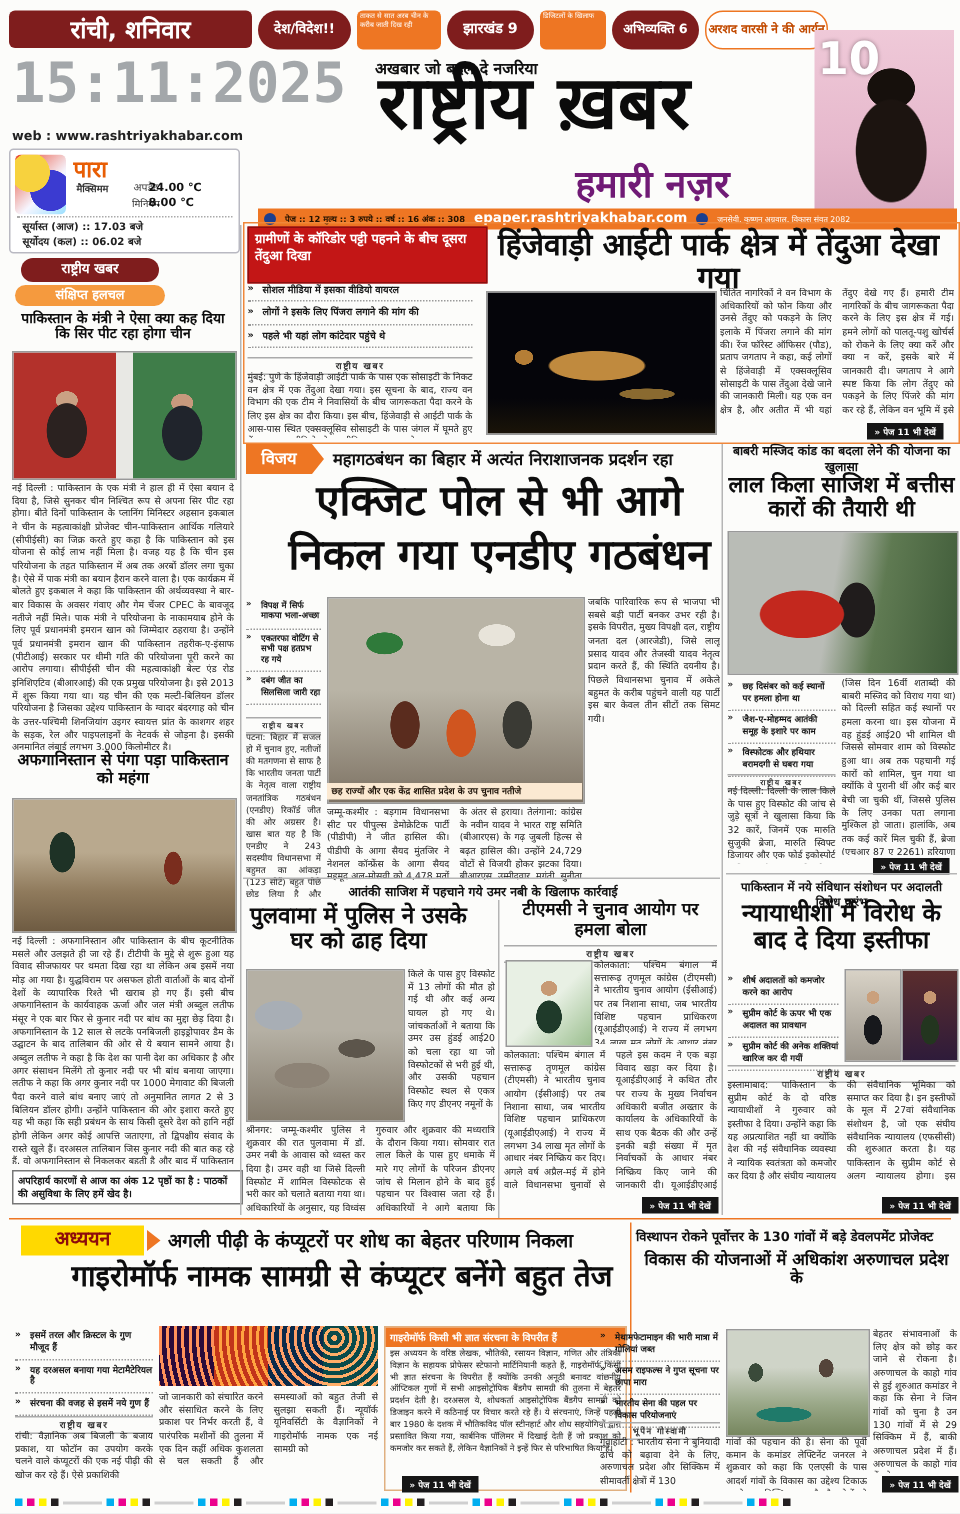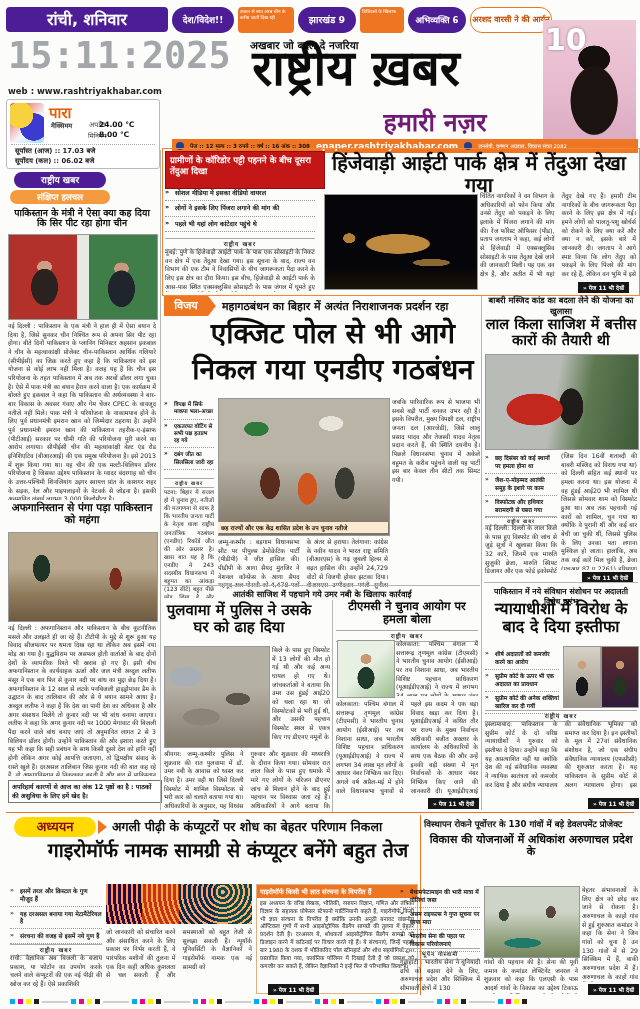--- a/index.html
+++ b/index.html
@@ -1,20 +1,20 @@
 <!DOCTYPE html>
 <html><head>
 <meta charset="utf-8">
 <style>
   html,body{margin:0;padding:0;background:#e9e9e9;}
   .page{position:relative;width:640px;height:1009px;background:#fcfcfa;overflow:hidden;
         font-family:"DejaVu Sans",sans-serif;color:#151515;}
   .abs{position:absolute;}
   .orange{background:#ee7623;}
-  .pill{background:#4c1d95;color:#fff;font-weight:bold;border-radius:11px;text-align:center;}
+  .pill{background:#7f1d1d;color:#fff;font-weight:bold;border-radius:11px;text-align:center;}
   .bodytxt{font-size:6.2px;line-height:1.4;text-align:justify;color:#222;overflow:hidden;}
   .cols2{column-count:2;column-gap:7px;}
   .bullets .b{font-size:6.4px;font-weight:bold;line-height:1.3;padding:3px 0 3px 10px;
        border-bottom:1px dotted #9a9a9a;position:relative;}
   .bullets .b:before{content:"\00BB";position:absolute;left:0;top:2px;color:#111;font-weight:bold;}
   .seclabel{font-size:6px;font-weight:bold;text-align:center;color:#333;
        border-top:1px solid #aaa;border-bottom:1px solid #aaa;padding:1px 0;letter-spacing:1px;}
   .headline{font-weight:bold;color:#0d0d0d;line-height:1.12;}
   .kicker{font-weight:bold;color:#111;}
   .badge{background:#161616;color:#fff;font-size:5.8px;font-weight:bold;padding:1.5px 5px;white-space:nowrap;}
@@ -224,21 +224,21 @@
   <div class="abs photo" style="left:601px;top:646px;width:36px;height:60px;background:
        radial-gradient(ellipse 10px 16px at 50% 66%,#23351f 0 60%,transparent 62%),
        radial-gradient(ellipse 7px 7px at 50% 30%,#c69872 0 60%,transparent 62%),
        linear-gradient(180deg,#5b2d2d,#2e1b3a);"></div>
   <div class="abs seclabel" style="left:485px;top:710px;width:152px;">राष्ट्रीय खबर</div>
   <div class="abs bodytxt cols2" style="left:485px;top:720px;width:152px;height:78px;">इस्लामाबाद: पाकिस्तान के सुप्रीम कोर्ट के दो वरिष्ठ न्यायाधीशों ने गुरुवार को इस्तीफा दे दिया। उन्होंने कहा कि यह अप्रत्याशित नहीं था क्योंकि देश की नई संवैधानिक व्यवस्था ने न्यायिक स्वतंत्रता को कमजोर कर दिया है और संघीय न्यायालय की संवैधानिक भूमिका को समाप्त कर दिया है। इन इस्तीफों के मूल में 27वां संवैधानिक संशोधन है, जो एक संघीय संवैधानिक न्यायालय (एफसीसी) की शुरुआत करता है। यह पाकिस्तान के सुप्रीम कोर्ट से अलग न्यायालय होगा। इस न्यायालय को संविधान से जुड़े संवैधानिक विवादों और मौलिक अधिकारों के प्रवर्तन से संबंधित मामलों में मूल क्षेत्राधिकार प्राप्त होगा। पाकिस्तान के सुप्रीम कोर्ट या उसकी संवैधानिक पीठों में लंबित सभी याचिकाएं या अपीलें जो ऐसे मामलों से संबंधित हैं, उन्हें एफसीसी में स्थानांतरित कर दिया जाएगा। 27वें संशोधन में पाकिस्तान के सुप्रीम कोर्ट की</div>
   <div class="abs badge" style="left:588px;top:798px;">» पेज 11 भी देखें</div>
 
   <div class="abs hline" style="left:6px;top:812px;width:628px;border-color:#ee7623;"></div>
 
-  <div class="abs" style="left:14px;top:817px;width:82px;height:20px;background:#ffd900;color:#8d0b0b;font-size:13px;font-weight:bold;text-align:center;line-height:20px;border-radius:10px;">अध्ययन</div>
+  <div class="abs" style="left:14px;top:817px;width:82px;height:20px;background:#ffd900;color:#8d0b0b;font-size:13px;font-weight:bold;text-align:center;line-height:20px;">अध्ययन</div>
   <div class="abs" style="left:98px;top:820px;width:0;height:0;border-top:7px solid transparent;border-bottom:7px solid transparent;border-left:9px solid #ee7623;"></div>
   <div class="abs kicker" style="left:112px;top:818px;width:336px;font-size:12.5px;">अगली पीढ़ी के कंप्यूटरों पर शोध का बेहतर परिणाम निकला</div>
 
   <div class="abs headline" style="left:10px;top:840px;width:436px;font-size:19.5px;text-align:center;">गाइरोमॉर्फ नामक सामग्री से कंप्यूटर बनेंगे बहुत तेज</div>
 
   <div class="abs bullets" style="left:10px;top:884px;width:92px;">
     <div class="b" style="font-size:6px;">इसमें तरल और क्रिस्टल के गुण मौजूद हैं</div>
     <div class="b" style="font-size:6px;">यह दरअसल बनाया गया मेटामैटेरियल है</div>
     <div class="b" style="font-size:6px;">संरचना की वजह से इसमें नये गुण हैं</div>
   </div>

